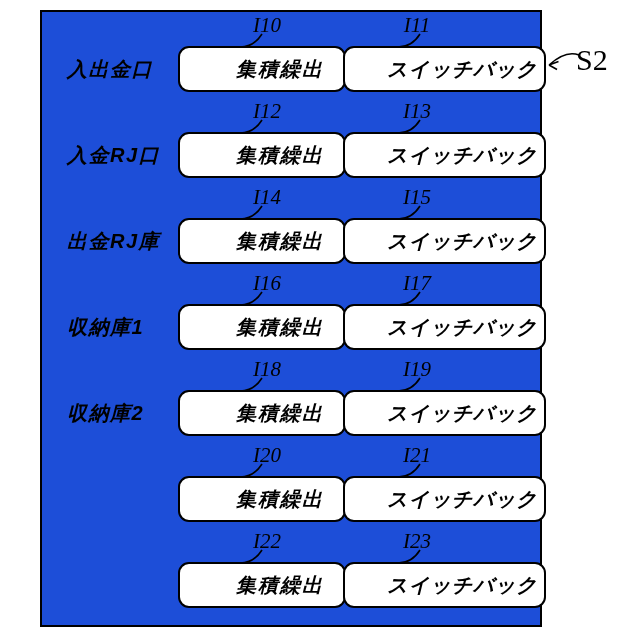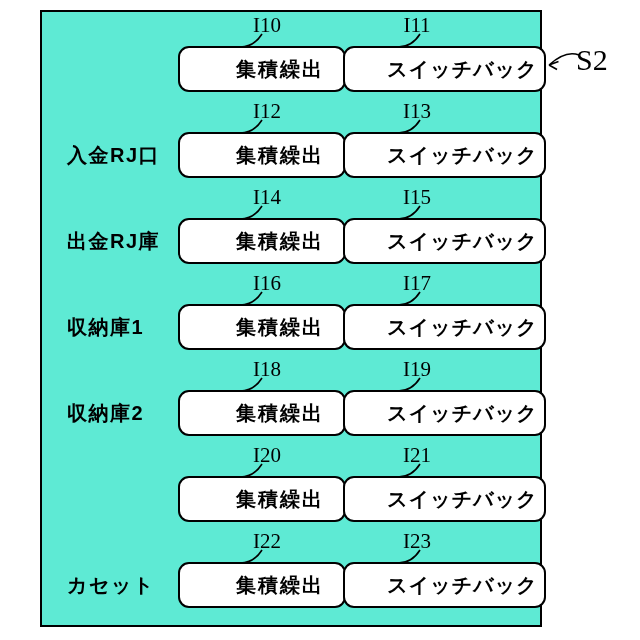--- a/index.html
+++ b/index.html
@@ -5,21 +5,21 @@
   html,body { margin:0; padding:0; }
   body {
     width:640px; height:640px; position:relative;
     background:#ffffff; color:#000000;
     font-family:"Liberation Sans", sans-serif;
     overflow:hidden;
   }
   .outer-box {
     position:absolute; left:40px; top:10px;
     width:498px; height:613px;
-    border:2px solid #000; background:#5eead4;
+    border:2px solid #000; background:#1d4ed8;font-style:italic;
   }
   .row { position:absolute; left:0; width:100%; height:86px; }
   .row-label {
     position:absolute; left:25px; top:33px; height:46px;
     display:flex; align-items:center;
     font-size:20px; font-weight:600; letter-spacing:1.5px;
     white-space:nowrap;
   }
   .ref {
     position:absolute; top:0; width:70px; height:22px;
@@ -56,20 +56,21 @@
 
   <div class="row" style="top:1px">
     <div class="ref ref1">I10</div>
     <div class="ref ref2">I11</div>
     <svg class="leader l1" viewBox="0 0 26 16">
         <path d="M24,1 C19,9 11,14 2,14"></path>
       </svg>
     <svg class="leader l2" viewBox="0 0 26 16">
         <path d="M24,1 C19,9 11,14 2,14"></path>
       </svg>
+    <div class="row-label">入出金口</div>
     <div class="btn btn1">集積繰出</div>
     <div class="btn btn2">スイッチバック</div>
   </div>
 
   <div class="row" style="top:87px">
     <div class="ref ref1">I12</div>
     <div class="ref ref2">I13</div>
     <svg class="leader l1" viewBox="0 0 26 16">
         <path d="M24,1 C19,9 11,14 2,14"></path>
       </svg>
@@ -138,21 +139,20 @@
 
   <div class="row" style="top:517px">
     <div class="ref ref1">I22</div>
     <div class="ref ref2">I23</div>
     <svg class="leader l1" viewBox="0 0 26 16">
         <path d="M24,1 C19,9 11,14 2,14"></path>
       </svg>
     <svg class="leader l2" viewBox="0 0 26 16">
         <path d="M24,1 C19,9 11,14 2,14"></path>
       </svg>
-    <div class="row-label">カセット</div>
     <div class="btn btn1">集積繰出</div>
     <div class="btn btn2">スイッチバック</div>
   </div>
 
 </div>
 
 <svg class="s2-arrow" viewBox="0 0 38 22">
   <path d="M37,5 C28,1.5 18,5 7,15 M7,15 L16.5,11.5 M7,15 L15,19.5"></path>
 </svg>
 <div class="s2-label">S2</div>

